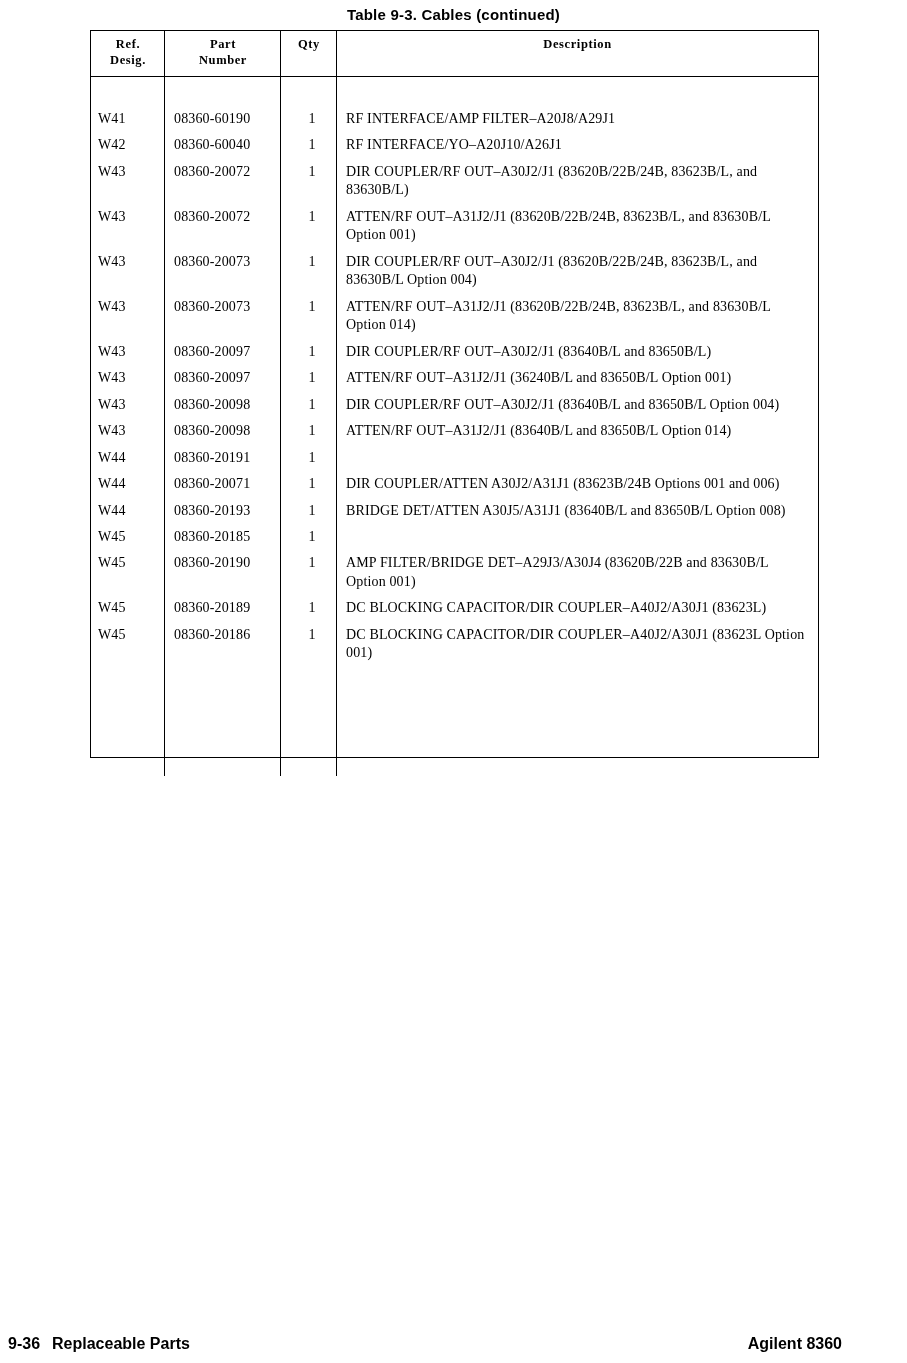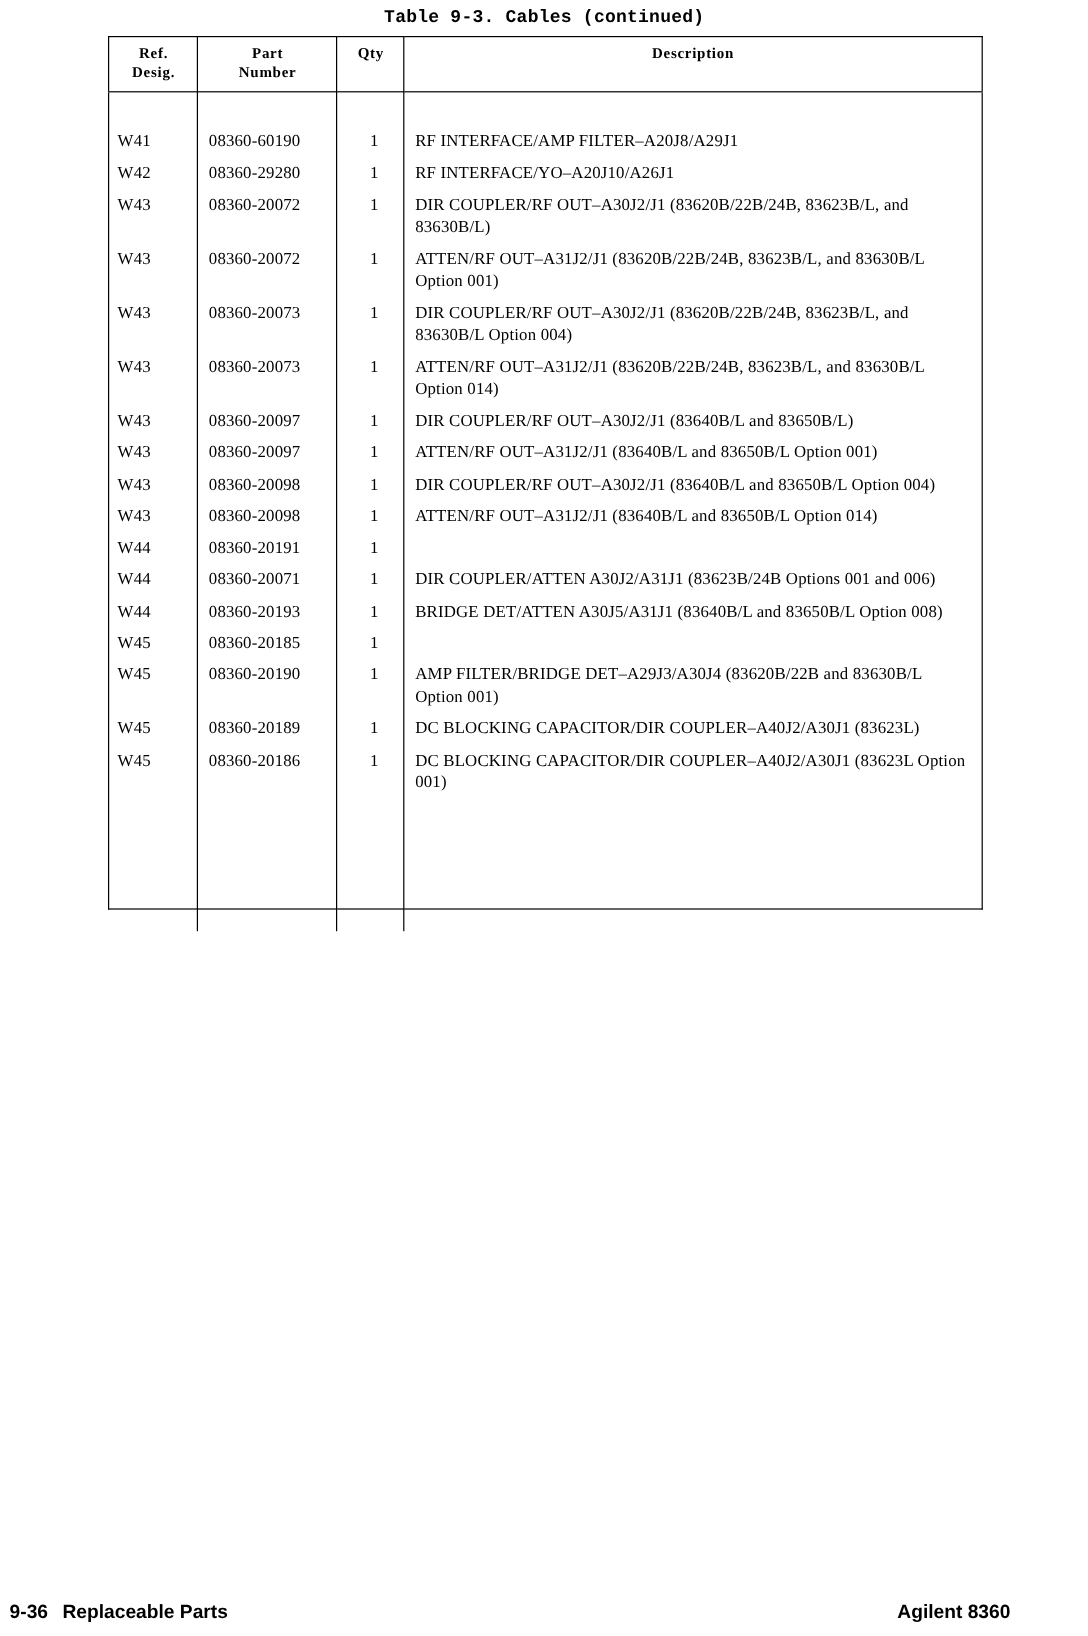--- a/index.html
+++ b/index.html
@@ -19,21 +19,21 @@
     position: relative;
     width: 907px;
     height: 1363px;
   }
   .table-title {
     position: absolute;
     top: 6px;
     left: 0;
     width: 907px;
     text-align: center;
-    font-family: Liberation Mono, monospace;
+    font-family: Liberation Sans, sans-serif;
     font-weight: bold;
     font-size: 15px;
     letter-spacing: 0.2px;
   }
   .parts-table {
     position: absolute;
     top: 30px;
     left: 90px;
     width: 727px;
     border: 1px solid #000;
@@ -180,21 +180,21 @@
   <div class="body-wrap">
     <div class="rows" id="rows-container">
         <div class="row">
           <div class="cell-ref">W41</div>
           <div class="cell-part">08360-60190</div>
           <div class="cell-qty">1</div>
           <div class="cell-desc">RF INTERFACE/AMP FILTER–A20J8/A29J1</div>
         </div>
         <div class="row">
           <div class="cell-ref">W42</div>
-          <div class="cell-part">08360-29280</div>
+          <div class="cell-part">08360-60040</div>
           <div class="cell-qty">1</div>
           <div class="cell-desc">RF INTERFACE/YO–A20J10/A26J1</div>
         </div>
         <div class="row">
           <div class="cell-ref">W43</div>
           <div class="cell-part">08360-20072</div>
           <div class="cell-qty">1</div>
           <div class="cell-desc">DIR COUPLER/RF OUT–A30J2/J1 (83620B/22B/24B, 83623B/L, and 83630B/L)</div>
         </div>
         <div class="row">
@@ -218,21 +218,21 @@
         <div class="row">
           <div class="cell-ref">W43</div>
           <div class="cell-part">08360-20097</div>
           <div class="cell-qty">1</div>
           <div class="cell-desc">DIR COUPLER/RF OUT–A30J2/J1 (83640B/L and 83650B/L)</div>
         </div>
         <div class="row">
           <div class="cell-ref">W43</div>
           <div class="cell-part">08360-20097</div>
           <div class="cell-qty">1</div>
-          <div class="cell-desc">ATTEN/RF OUT–A31J2/J1 (83640B/L and 83650B/L Option 001)</div>
+          <div class="cell-desc">ATTEN/RF OUT–A31J2/J1 (36240B/L and 83650B/L Option 001)</div>
         </div>
         <div class="row">
           <div class="cell-ref">W43</div>
           <div class="cell-part">08360-20098</div>
           <div class="cell-qty">1</div>
           <div class="cell-desc">DIR COUPLER/RF OUT–A30J2/J1 (83640B/L and 83650B/L Option 004)</div>
         </div>
         <div class="row">
           <div class="cell-ref">W43</div>
           <div class="cell-part">08360-20098</div>

